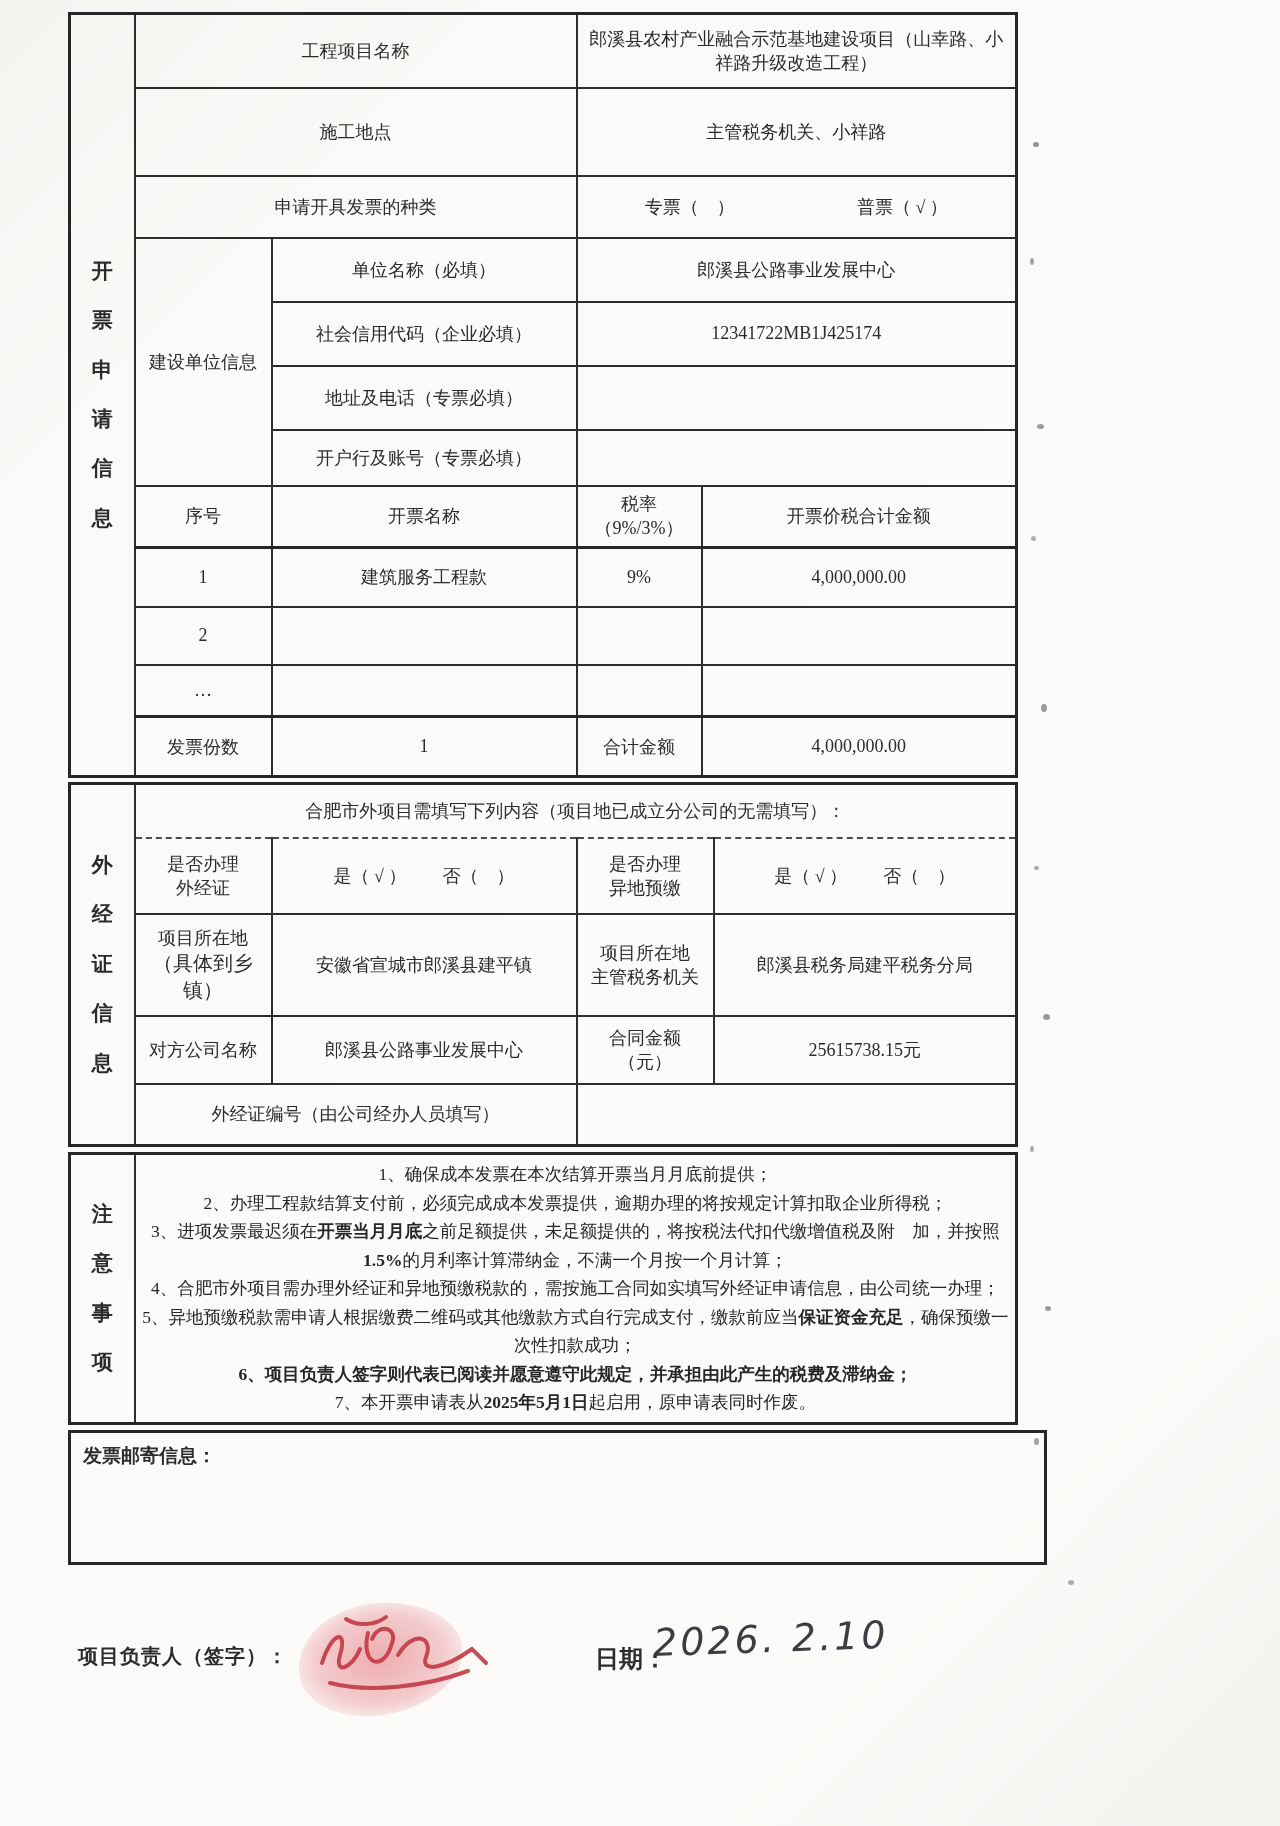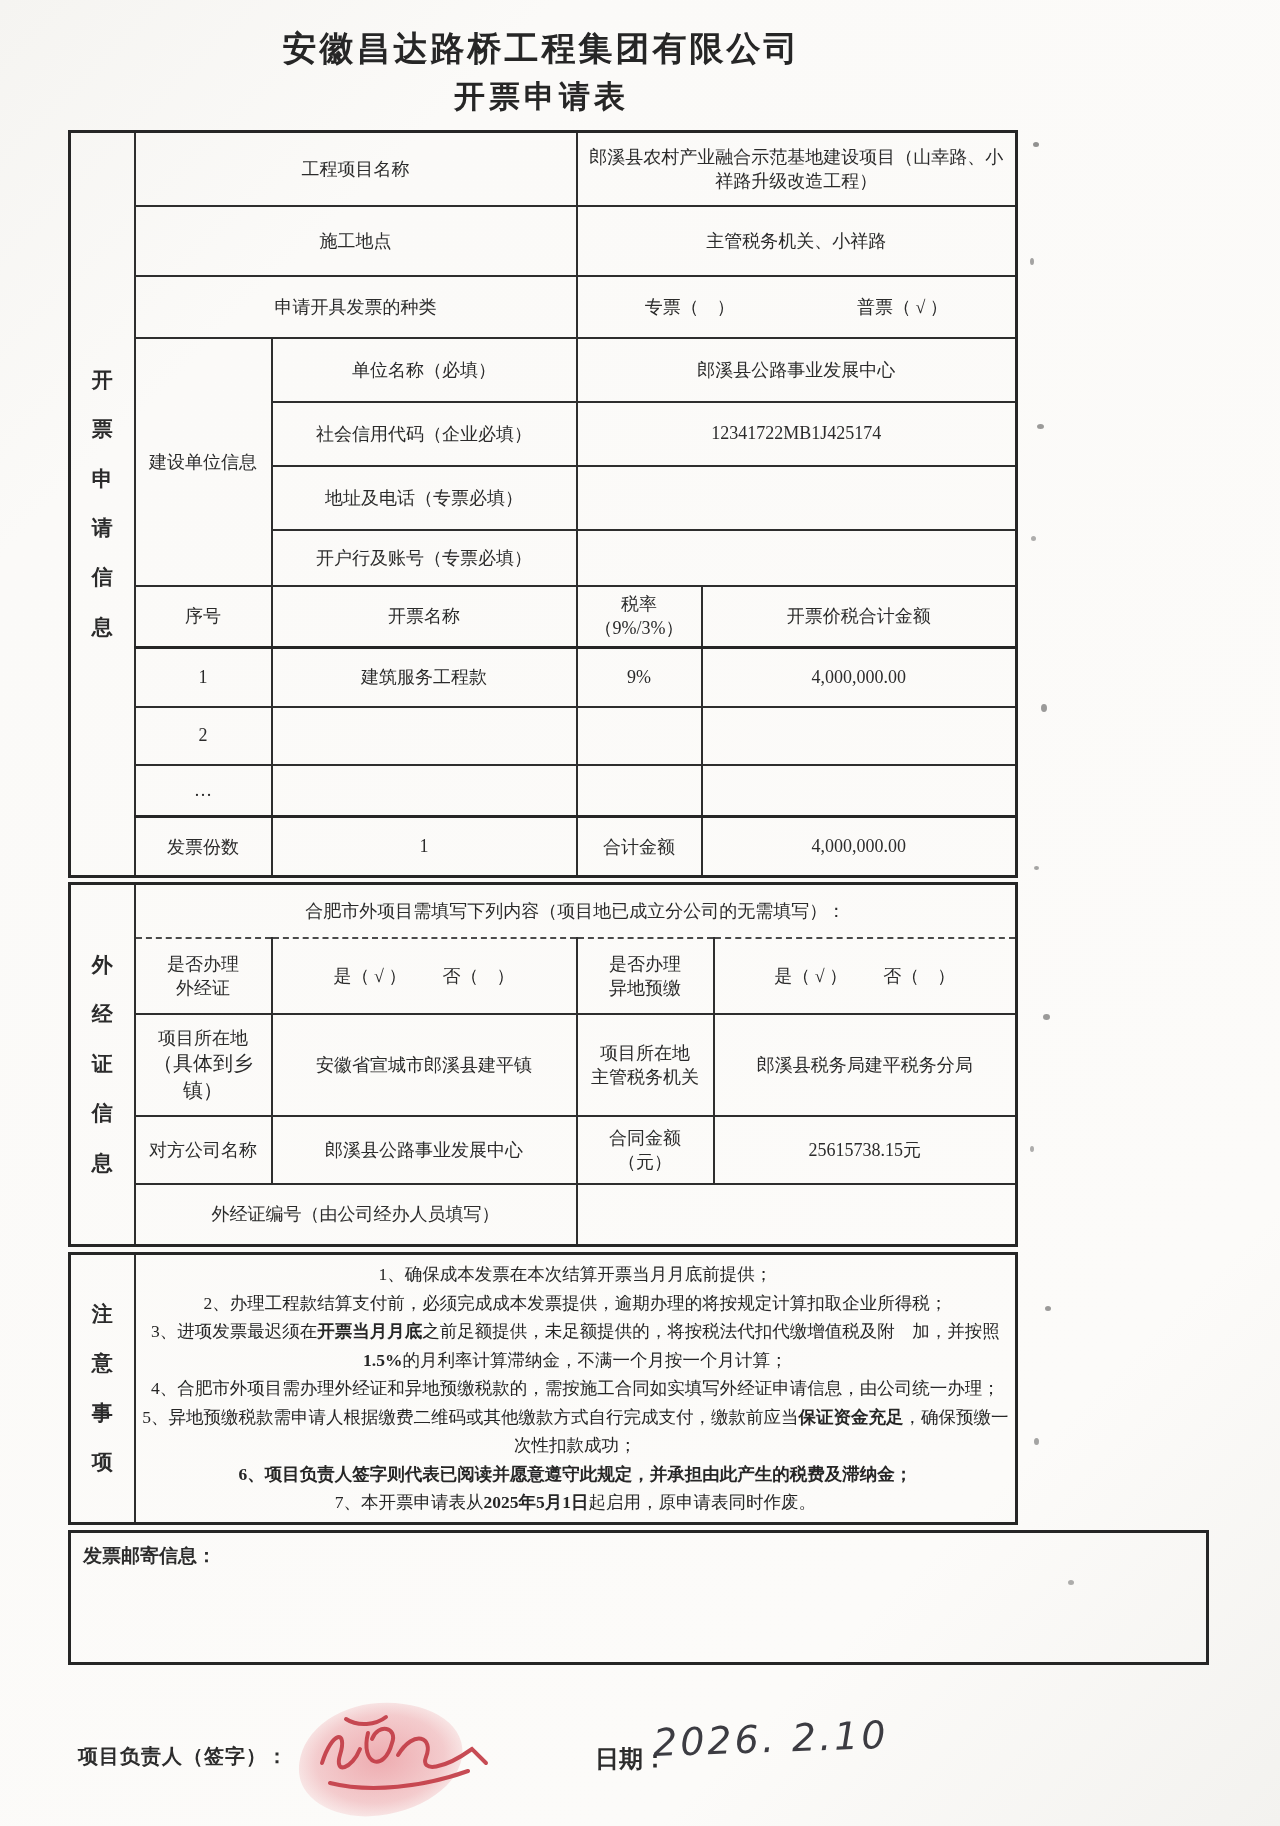--- a/index.html
+++ b/index.html
@@ -43,31 +43,31 @@
   .type-cell { }
   .type-flex { display:flex; justify-content:space-around; align-items:center; }
   .small-sub { font-size:20px; }
 
   .intro-cell { text-align:left; padding-left:14px; border-bottom:0 !important; font-size:18px; }
   .dash-top td { border-top:2px dashed #4a4a4a; }
 
   .thick-bottom td { border-bottom:3px solid #262626; }
   .thick-top td { border-top:3px solid #262626;text-align:center; }
 
-  .h74{height:74px}.h77{height:70px}.h62{height:62px}.h64{height:64px}.h63{height:56px}
+  .h74{height:74px}.h77{height:88px}.h62{height:62px}.h64{height:64px}.h63{height:56px}
   .h59{height:59px}.h58{height:58px}.h52{height:52px}.h60{height:60px}
   .h54{height:54px}.h76{height:76px}.h82{height:102px}.h68{height:68px}
   .h270{height:270px}
 
   .notes-cell { text-align:left; vertical-align:top; padding:30px 18px 8px 16px; }
   .note-line { font-size:17.5px; line-height:1.63; color:#262626; }
   .seg-bold { font-weight:bold; }
 
   .mailbox {
-    margin-top:5px; width:1141px; height:135px;
+    margin-top:5px; width:979px; height:135px;
     border:3px solid #262626; background:transparent;
   }
   .mail-label { display:inline-block; padding:10px 0 0 12px; font-size:19px; font-weight:bold; }
 
   .footer { position:relative; margin-top:46px; height:160px; }
   .signer-label { position:absolute; left:10px; top:32px; font-size:20px; font-weight:bold; letter-spacing:1px; }
   .date-label  { position:absolute; left:527px; top:32px; font-size:24px; font-weight:bold; }
   .hand-date   {
     position:absolute; left:585px; top:6px;
     font-family:"DejaVu Sans","Liberation Sans",sans-serif;
@@ -85,24 +85,20 @@
   .stamp svg { position:absolute; left:0; top:0; }
 
   .speck { position:absolute; background:#3a3a3a; border-radius:50%; }
 </style>
 </head>
 <body>
 
 <div class="page">
   <div class="content">
 
-    <div class="title-block">
-      <div class="title-company">安徽昌达路桥工程集团有限公司</div>
-      <div class="title-form">开票申请表</div>
-    </div>
 
     <table class="doc-table t1">
       <colgroup>
           <col style="width:65px">
           <col style="width:137px">
           <col style="width:305px">
           <col style="width:125px">
           <col style="width:315px">
         </colgroup>
       <tbody>

